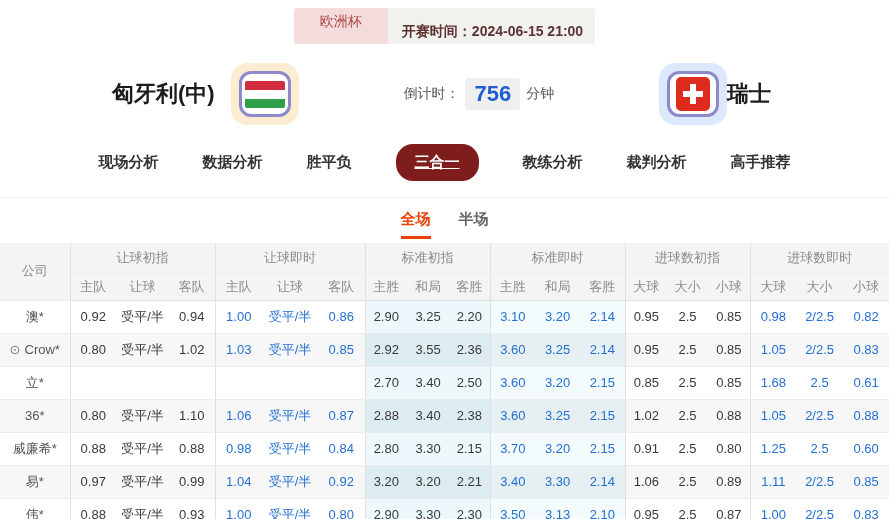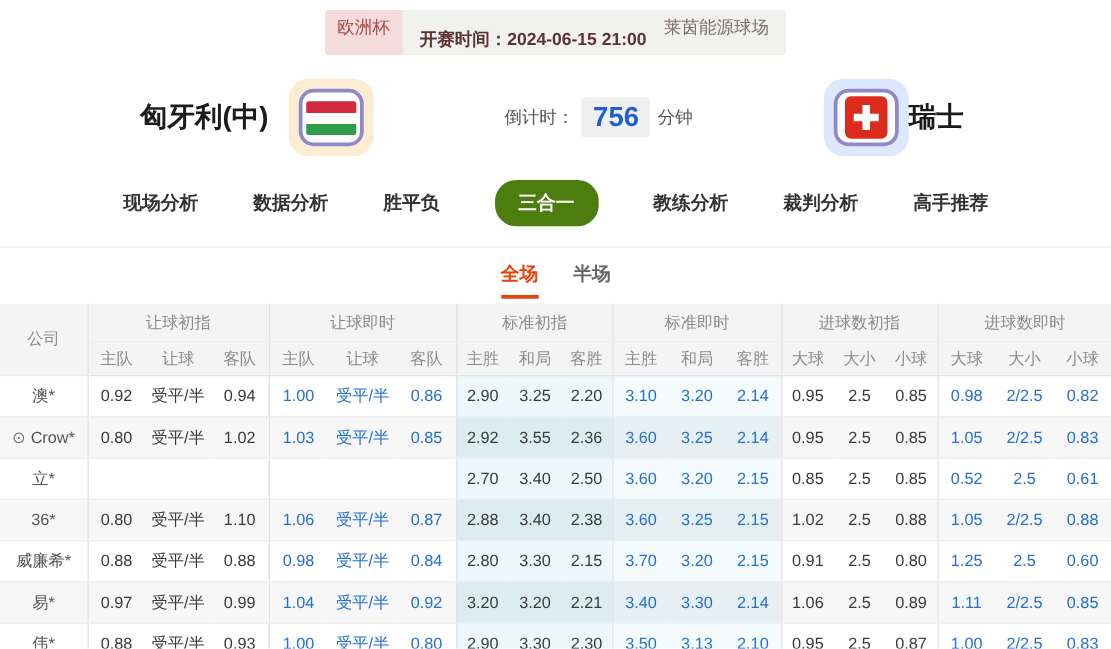--- a/index.html
+++ b/index.html
@@ -3,21 +3,21 @@
 <meta charset="utf-8">
 <style>
   * { box-sizing: border-box; }
   html,body { margin:0; padding:0; background:#fff; }
   body { width:889px; height:519px; overflow:hidden; font-family:"Liberation Sans","DejaVu Sans",sans-serif; }
   .page { width:889px; height:519px; overflow:hidden; position:relative; background:#fff; }
 
   
   .topbar { display:flex; justify-content:center; padding-top:8px; }
   .topbar-inner { display:flex; align-items:stretch; background:#f1f1ee; border-radius:3px; overflow:hidden; font-size:14px; line-height:1; }
-  .league-badge { background:#f5dcdc; color:#a94444; padding:6px 10px; }
+  .league-badge { background:#f5dcdc; color:#a94444; padding:6px 26px; }
   .kickoff { color:#5d3232; font-weight:bold; padding:16px 12px 6px 14px; }
   .venue { color:#7d6e6e; padding:6px 14px 6px 2px; }
 
   
   .match { display:flex; align-items:center; justify-content:space-between; padding:14px 118px 6px 112px; height:92px; }
   .team { display:flex; align-items:center; }
   .team-name { font-size:22px; font-weight:bold; color:#1b1b1b; }
   .team.home .team-name { margin-right:16px; }
   .team.away .team-name { margin-left:0; }
   .flag-wrap { border-radius:16px; padding:8px; }
@@ -28,21 +28,21 @@
   .ch-flag { width:34px; height:34px; background:#dd2c1e; border-radius:5px; position:relative; }
   .ch-flag::before, .ch-flag::after { content:""; position:absolute; background:#fff; left:50%; top:50%; transform:translate(-50%,-50%); }
   .ch-flag::before { width:20px; height:6px; }
   .ch-flag::after { width:6px; height:20px; }
   .countdown { display:flex; align-items:center; font-size:14px; color:#555; }
   .countdown-value { background:#efefef; border-radius:3px; padding:3px 9px; margin:0 6px; color:#1e5ed2; font-weight:bold; font-size:22px; }
 
   
   .nav { display:flex; justify-content:center; align-items:center; gap:44px; padding:8px 0 16px; border-bottom:1px solid #eeeeee; }
   .nav-item { font-size:15px; font-weight:bold; color:#333; cursor:pointer; white-space:nowrap; }
-  .nav-item.active { background:#4d7c0f; color:#fff; border-radius:17px; padding:9px 19px; }
+  .nav-item.active { background:#7f1d1d; color:#fff; border-radius:17px; padding:9px 19px;text-decoration:underline; }
 
   
   .subtabs { display:flex; justify-content:center; gap:28px; padding-top:12px; }
   .subtab { font-size:15px; font-weight:bold; color:#666; padding-bottom:7px; border-bottom:3px solid transparent; cursor:pointer; }
   .subtab.active { color:#e8430a; border-bottom-color:#e8430a; }
 
   
   table.odds { width:889px; border-collapse:collapse; table-layout:fixed; font-size:13px; margin-top:4px; }
   thead th { background:#f4f4f4; color:#8b8b8b; font-weight:normal; font-size:13px; }
   thead tr.h1 th { height:30px; border-bottom:1px solid #ededed; }
@@ -61,21 +61,20 @@
 </style>
 </head>
 <body>
 
 <div class="page">
 
   <div class="topbar">
     <div class="topbar-inner">
       <span class="league-badge">欧洲杯</span>
       <span class="kickoff">开赛时间：2024-06-15 21:00</span>
-      <span class="venue">莱茵能源球场</span>
     </div>
   </div>
 
   <div class="match">
     <div class="team home">
       <span class="team-name">匈牙利(中)</span>
       <div class="flag-wrap home">
         <div class="flag-box">
           <div class="hu-flag"></div>
         </div>
@@ -217,21 +216,21 @@
           <td class="live"></td>
           <td class="tint-a gl">2.70</td>
           <td class="tint-a">3.40</td>
           <td class="tint-a">2.50</td>
           <td class="live tint-b gl">3.60</td>
           <td class="live tint-b">3.20</td>
           <td class="live tint-b">2.15</td>
           <td class="gl">0.85</td>
           <td>2.5</td>
           <td>0.85</td>
-          <td class="live gl">0.52</td>
+          <td class="live gl">1.68</td>
           <td class="live">2.5</td>
           <td class="live">0.61</td>
         </tr>
         <tr class="alt">
           <td class="company"><span>36*</span></td>
           <td class="gl">0.80</td>
           <td>受平/半</td>
           <td>1.10</td>
           <td class="live gl">1.06</td>
           <td class="live">受平/半</td>

